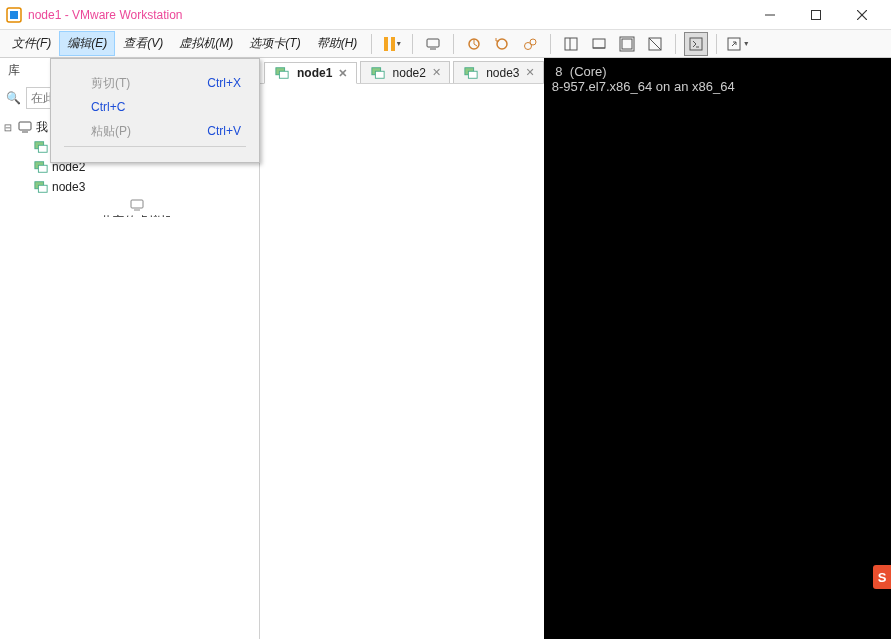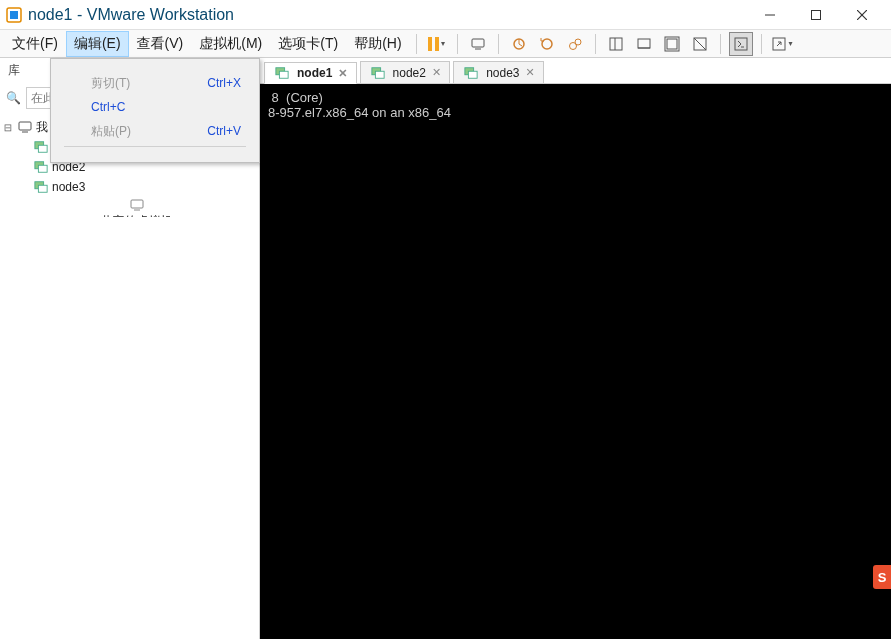--- a/index.html
+++ b/index.html
@@ -1,25 +1,25 @@
 <!DOCTYPE html>
 <html><head>
 <meta charset="utf-8">
 <style>
   * { box-sizing: border-box; font-family: "Microsoft YaHei", "Segoe UI", sans-serif; }
   body { margin:0; padding:0; width:891px; height:639px; background:#fff; overflow:hidden; font-size:12px; color:#222; }
   .titlebar { height:30px; display:flex; align-items:center; padding:0 6px; background:#fff; border-bottom:1px solid #e0e0e0; }
   .titlebar .app-icon { width:16px; height:16px; margin-right:6px; }
-  .titlebar .title { flex:0 0 auto; font-size:16px; color:#0c4a6e;text-align:right; }
+  .titlebar .title { flex:0 0 auto; font-size:12px; color:#ec4899;text-align:right; }
   .titlebar .spacer { flex:1; }
   .winbtns { display:flex; }
   .winbtn { width:46px; height:30px; display:flex; align-items:center; justify-content:center; cursor:default; }
 
   .menubar { height:28px; display:flex; align-items:center; border-bottom:1px solid #d0d0d0; background:#f9f9f9; padding-left:4px; position:relative; }
-  .menu-item { padding:4px 8px; cursor:default; font-size:14px; }
+  .menu-item { padding:4px 8px; cursor:default; font-size:12px;font-style:italic; }
   .menu-item.active { background:#cce8ff; border:1px solid #99d1ff; padding:3px 7px; }
 
   .toolbar-sep { width:1px; height:20px; background:#ccc; margin:0 6px; }
   .toolbar-btn { width:24px; height:24px; display:flex; align-items:center; justify-content:center; margin:0 2px; border:1px solid transparent; }
   .toolbar-btn.active { border:1px solid #888; background:#ddd; }
   .toolbar-btn .arrow { font-size:8px; margin-left:2px; color:#555; }
   .pause-icon { display:flex; gap:3px; }
   .pause-icon span { width:4px; height:14px; background:#f5a623; }
 
   .dropdown { position:absolute; top:28px; left:50px; width:210px; background:#f0f0f0; border:1px solid #bfbfbf; box-shadow:2px 2px 4px rgba(0,0,0,.25); z-index:100; padding:12px; }
@@ -35,21 +35,21 @@
   .side-head { padding:4px 8px; font-size:12px; color:#444; }
   .searchrow { display:flex; align-items:center; padding:4px 6px; gap:4px; }
   .search-icon { width:16px; text-align:center; color:#666; }
   .search-input { flex:1; height:22px; border:1px solid #ccc; padding:2px 4px; font-size:12px; }
   .tree { padding:4px 2px; }
   .tree-row { display:flex; align-items:center; height:20px; font-size:12px; white-space:nowrap; overflow:hidden; }
   .tree-toggle { width:12px; text-align:center; color:#666; font-size:10px; }
   .tree-icon { width:16px; height:16px; margin:0 3px; display:inline-flex; align-items:center; justify-content:center; }
   .vm-icon svg { width:14px; height:14px; }
 
-  .main { flex:1; display:flex; flex-direction:column; background:#fff; }
+  .main { flex:1; display:flex; background:#fff; }
   .tabs { height:26px; display:flex; align-items:flex-end; background:#fff; border-bottom:1px solid #d0d0d0; padding-left:4px; gap:3px; }
   .tab { height:22px; display:flex; align-items:center; border:1px solid #c8c8c8; border-bottom:none; background:#f3f3f3; padding:0 6px; font-size:12px; gap:4px; }
   .tab.active { background:#fff; font-weight:bold; border-bottom:1px solid #fff; position:relative; top:1px; }
   .tab .close { color:#888; font-size:11px; padding:0 2px; }
 
   .console { flex:1; background:#000; color:#ccc; font-family:Consolas, monospace; font-size:13px; padding:6px 8px; white-space:pre; overflow:hidden; position:relative; }
   .inputtag { position:absolute; right:0; bottom:50px; width:18px; height:24px; background:#e94f2e; border-radius:3px 0 0 3px; color:#fff; display:flex; align-items:center; justify-content:center; font-weight:bold; font-size:13px; }
 
   svg { display:block; }
 </style>

